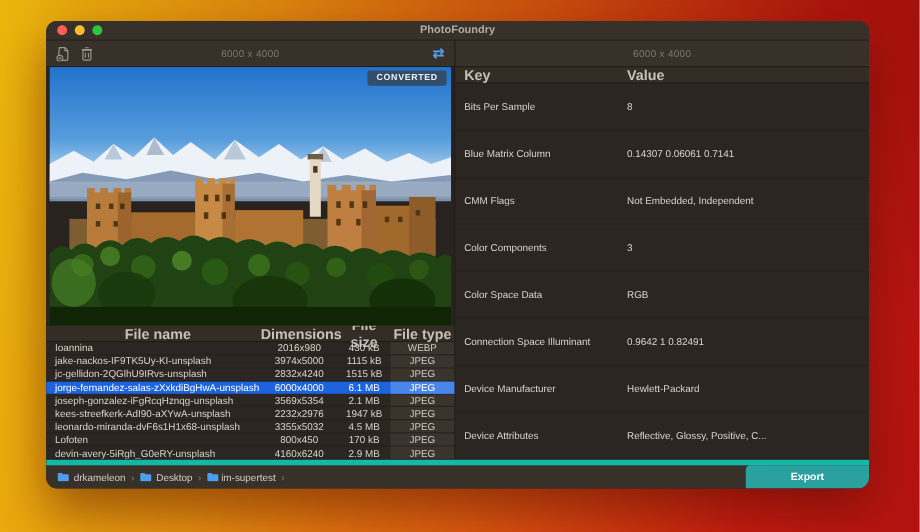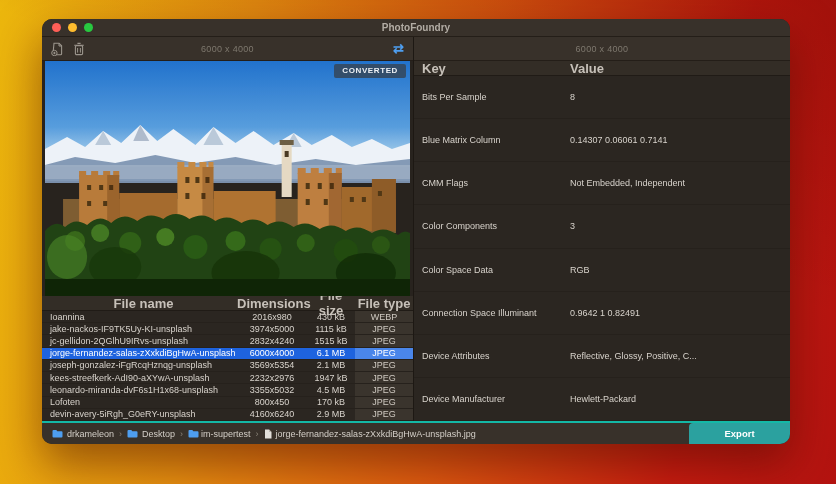--- a/index.html
+++ b/index.html
@@ -52,25 +52,25 @@
   .c-name{flex:1;padding-left:8px;white-space:nowrap;overflow:hidden;text-overflow:ellipsis;}
   .c-dim{width:70px;flex:none;text-align:center;}
   .c-size{width:48px;flex:none;text-align:center;}
   .c-type{width:58px;flex:none;text-align:center;align-self:stretch;display:flex;
     align-items:center;justify-content:center;background:#3a342d;color:#cfc9c1;}
   .thead .c-type{background:transparent;color:#c7c1b9;}
   .trow.selected .c-type{background:#4a86ea;color:#fff;}
   .c-key{width:140px;flex:none;padding-left:8px;white-space:nowrap;overflow:hidden;}
   .c-val{flex:1;padding-left:8px;white-space:nowrap;overflow:hidden;text-overflow:ellipsis;}
 
-  .bottombar{height:21px;flex:none;background:#38312a;border-top:2px solid #14b8a6;
+  .bottombar{height:21px;flex:none;background:#38312a;border-top:5px solid #14b8a6;
     display:flex;align-items:center;padding-left:10px;gap:4px;position:relative;}
   .crumb{display:flex;align-items:center;gap:4px;font-size:9px;color:#d3cec7;}
   .crumb-sep{color:#8b8479;font-size:9px;margin:0 1px;}
-  .export-btn{position:absolute;right:0;top:0;bottom:0;width:101px;border:none;
+  .export-btn{position:absolute;right:0;top:0;bottom:0;width:112px;border:none;
     background:var(--export-teal,#2ba19f);color:#fff;font-size:9.5px;font-weight:bold;
     font-family:"Liberation Sans",sans-serif;border-radius:4px 0 0 0;display:flex;
     align-items:center;justify-content:center;cursor:default;}
 
   .hidden-defs{position:absolute;width:0;height:0;overflow:hidden;}
 </style>
 </head>
 <body>
 
 <svg class="hidden-defs" aria-hidden="true">
@@ -306,27 +306,27 @@
     <span class="c-key">Color Space Data</span>
     <span class="c-val">RGB</span>
   </div>
 
   <div class="trow">
     <span class="c-key">Connection Space Illuminant</span>
     <span class="c-val">0.9642 1 0.82491</span>
   </div>
 
   <div class="trow">
+    <span class="c-key">Device Manufacturer</span>
+    <span class="c-val">Hewlett-Packard</span>
+  </div>
+
+  <div class="trow">
     <span class="c-key">Device Attributes</span>
     <span class="c-val">Reflective, Glossy, Positive, C...</span>
-  </div>
-
-  <div class="trow">
-    <span class="c-key">Device Manufacturer</span>
-    <span class="c-val">Hewlett-Packard</span>
   </div>
 
 </div>
         </div>
       </div>
     </div>
 
     <div class="bottombar">
       <div class="crumb" id="breadcrumb">
   <span class="crumb-item" style="display:flex;align-items:center;gap:4px;">
@@ -346,26 +346,18 @@
   </span>
 <span class="crumb-sep">›</span>
   <span class="crumb-item" style="display:flex;align-items:center;gap:2px;">
     <svg class="i-folder" width="11" height="9" viewBox="0 0 11 9">
       <path d="M0.5,2 a1,1 0 0 1 1,-1 h2.8 l1,1.2 h4.2 a1,1 0 0 1 1,1 v4.3 a1,1 0 0 1 -1,1 h-8 a1,1 0 0 1 -1,-1 Z" fill="#4e9ef0"></path>
     </svg>
 
     <span class="crumb-label">im-supertest</span>
   </span>
 <span class="crumb-sep">›</span>
-  <span class="crumb-item" style="display:flex;align-items:center;gap:4px;">
-
-    <svg class="i-file" width="8" height="10" viewBox="0 0 8 10">
-      <path d="M1,0.5 h4 l2.5,2.5 v6.5 h-6.5 z" fill="#e2dfda"></path>
-      <path d="M5,0.5 v2.5 h2.5" fill="#b9b5ae"></path>
-    </svg>
-    <span class="crumb-label">jorge-fernandez-salas-zXxkdiBgHwA-unsplash.jpg</span>
-  </span>
 </div>
       <button class="export-btn">Export</button>
     </div>
 
   </div>
 </div>
 
 </body></html>

